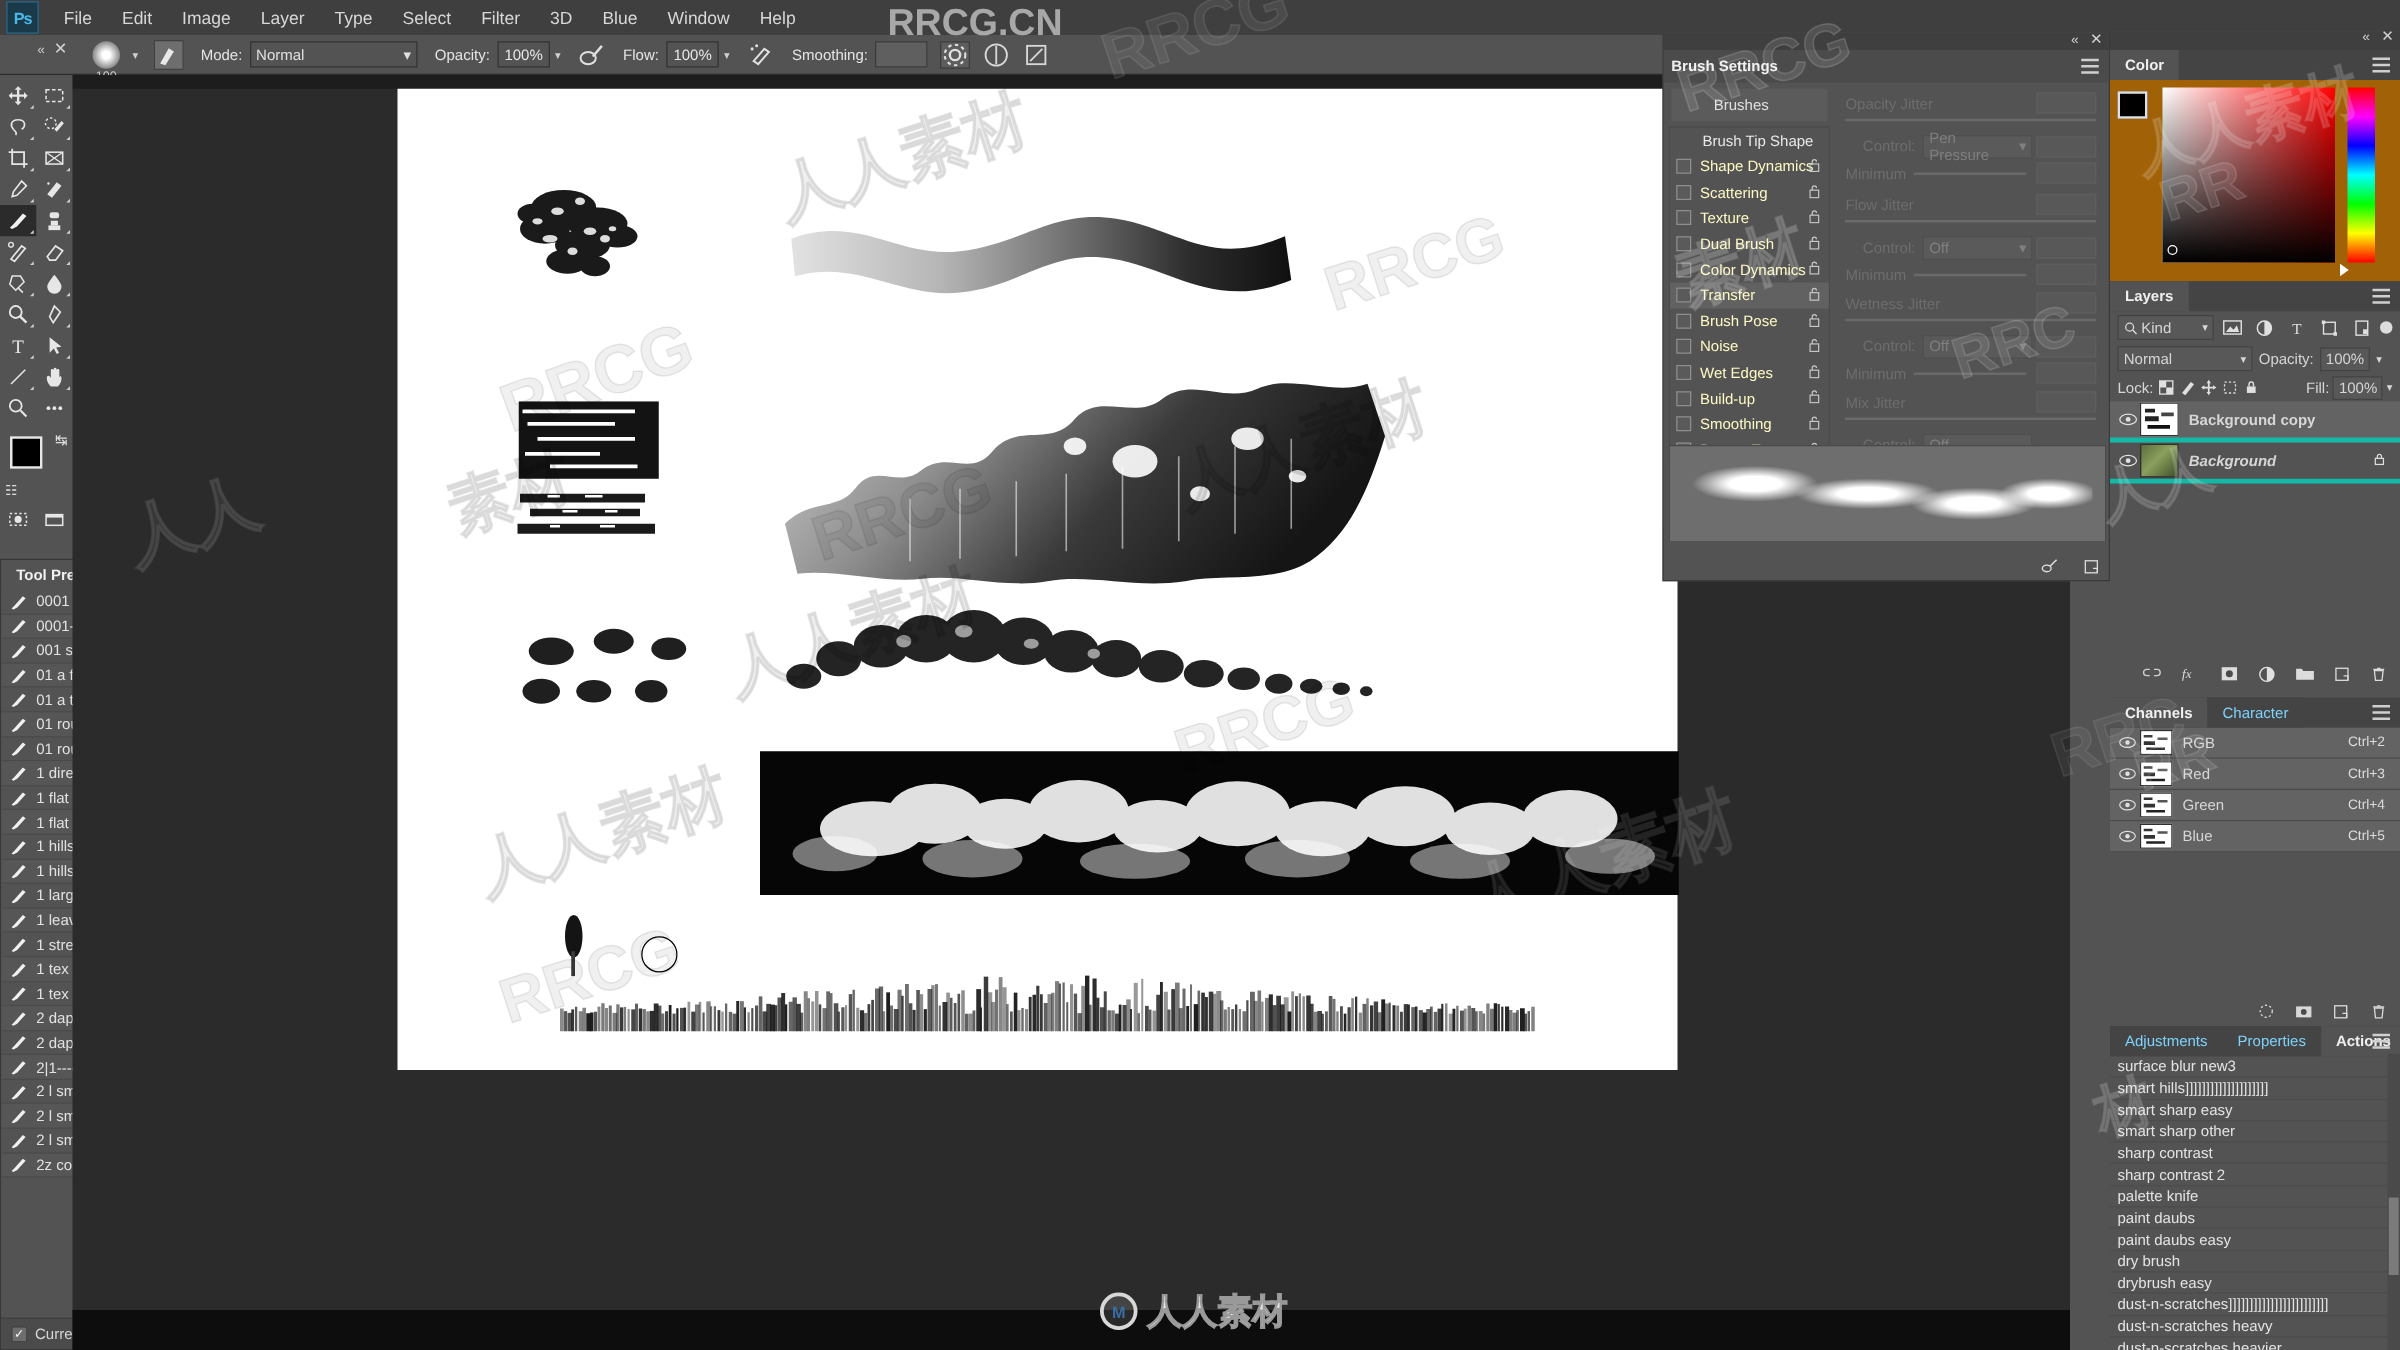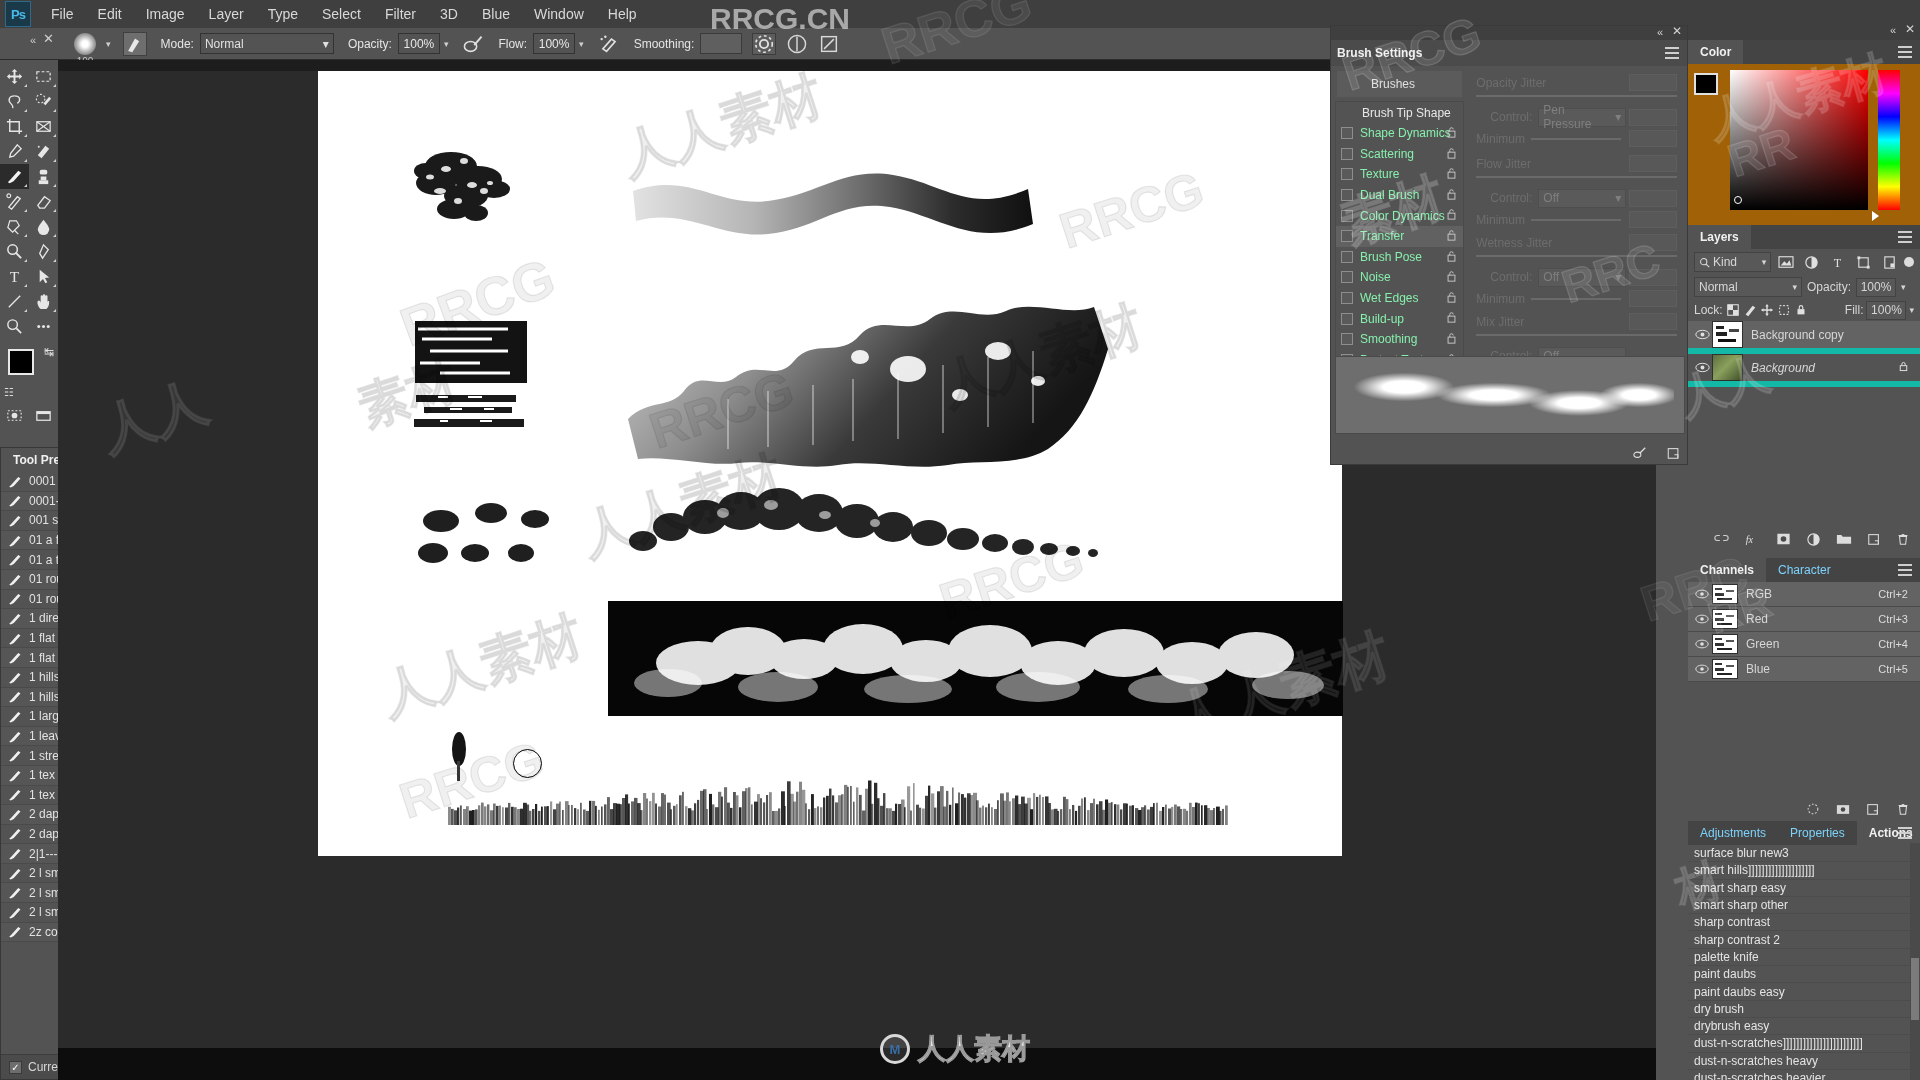--- a/index.html
+++ b/index.html
@@ -190,21 +190,21 @@
   }
   .bs-subsection {
     border: 1px solid #4a4a4a; margin: 0 4px;
   }
   .bs-tipshape {
     height: 21px; display: flex; align-items: center; padding-left: 26px;
     font-size: 12px; color: #e8e8e8;
   }
   .bs-optrow {
     height: 20.6px; display: flex; align-items: center; padding-left: 5px;
-    font-size: 12px; color: #86efac; position: relative;
+    font-size: 12px; color: #fef9c3; position: relative;
   }
   .bs-optrow.sel { background: #616161; }
   .bs-cbox {
     width: 12px; height: 12px; border: 1px solid #8e8e8e; background: #5a5a5a;
     margin-right: 7px; flex: none;
   }
   .bs-lock { position: absolute; right: 6px; top: 3px; }
   .bs-right { flex: 1; padding: 8px 10px 0 8px; }
   .bs-dimrow { display: flex; align-items: center; margin-bottom: 4px; height: 17px; }
   .bs-dimlabel { font-size: 12px; color: #6d6d6d; }
@@ -280,22 +280,22 @@
   .blend-select {
     width: 108px; height: 20px; background: #585858; border: 1px solid #434343;
     display: flex; align-items: center; justify-content: space-between; padding: 0 4px; font-size: 12px;
   }
   .opacity-box {
     width: 40px; height: 19px; background: #585858; border: 1px solid #434343;
     display: flex; align-items: center; justify-content: center; font-size: 12px;
   }
   .lock-row { height: 22px; display: flex; align-items: center; padding: 0 6px; gap: 3px; font-size: 12px; }
   .layer-item {
-    height: 33px; display: flex; align-items: center; border-bottom: 6px solid #14b8a6;
-    padding-left: 4px; font-size: 12px;
+    height: 33px; display: flex; align-items: center; border-bottom: 4px solid #14b8a6;
+    padding-left: 4px; font-size: 12px; font-weight: bold;
   }
   .layer-item.selected { background: #636363; }
   .layer-eye { width: 20px; display: flex; align-items: center; justify-content: center; }
   .layer-thumb {
     width: 31px; height: 27px; border: 1px solid #303030; margin-right: 8px; flex: none;
     background: #fff; overflow: hidden; position: relative;
   }
   .layer-thumb.photo { background: linear-gradient(135deg,#5d6e3f,#8aa05c 45%,#3f4f2a); }
   .layers-footer {
     height: 26px; display: flex; justify-content: flex-end;

